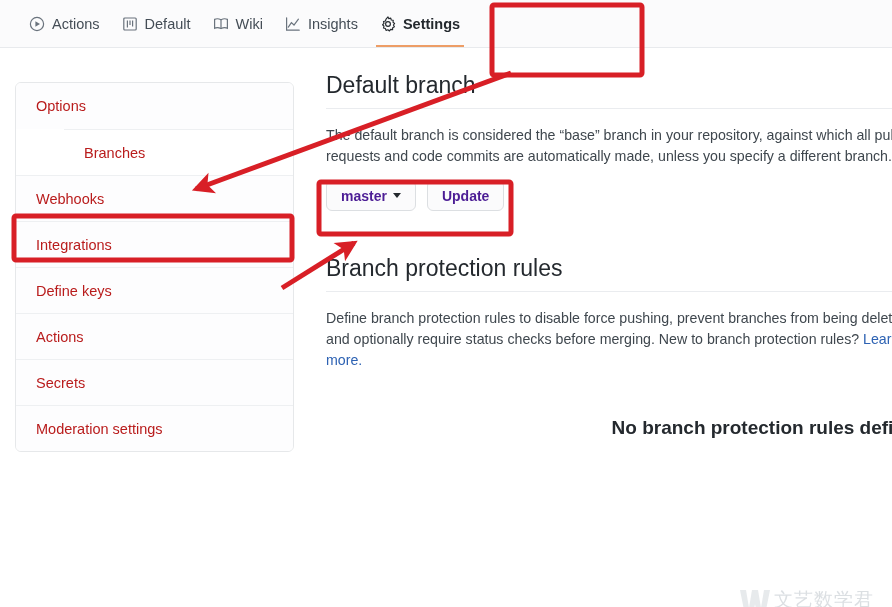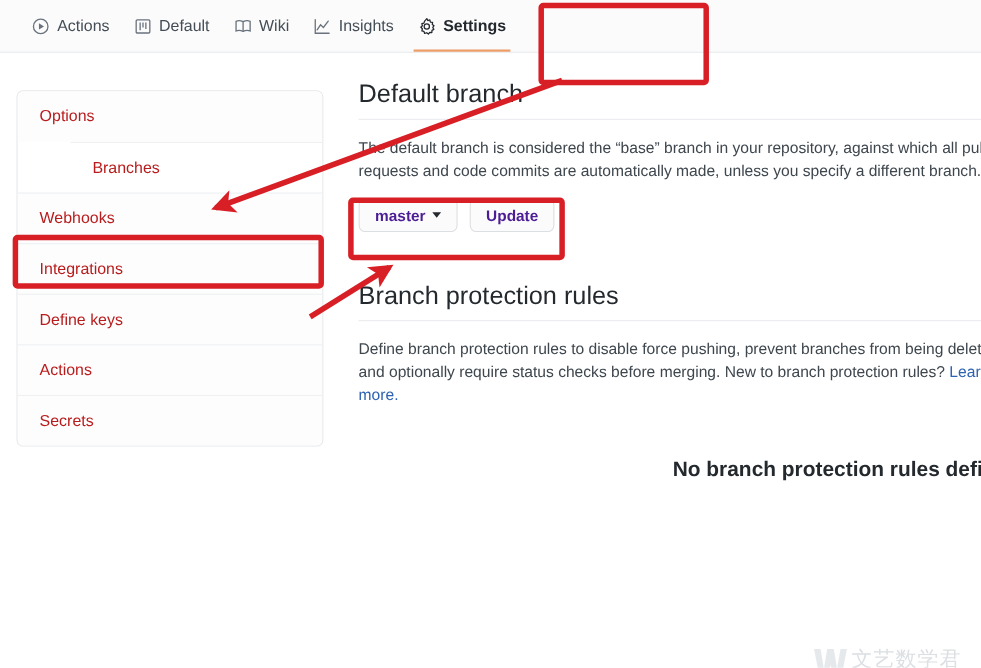--- a/index.html
+++ b/index.html
@@ -240,20 +240,23 @@
   </div>
   <div class="side-item">
     <span>Define keys</span>
   </div>
   <div class="side-item">
     <span>Actions</span>
   </div>
   <div class="side-item">
     <span>Secrets</span>
   </div>
+  <div class="side-item">
+    <span>Moderation settings</span>
+  </div>
 </nav>
 
 <main id="main">
 
   <h2 class="sec-title">Default branch</h2>
 
   <p class="sec-para">The default branch is considered the “base” branch in your repository, against which all pull requests and code commits are automatically made, unless you specify a different branch.</p>
 
   <div class="btn-row">
     <button class="btn">

